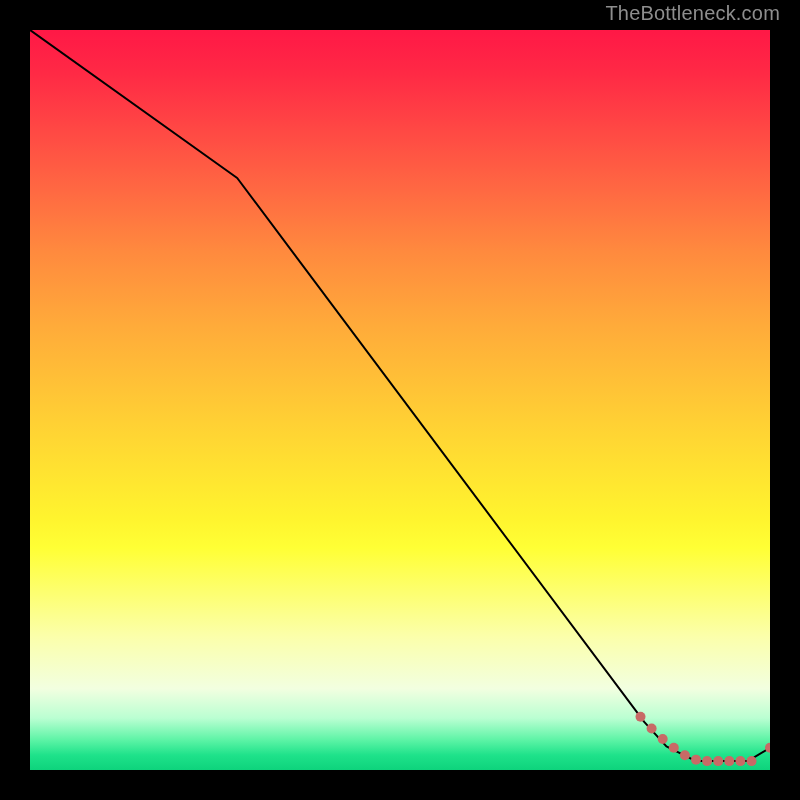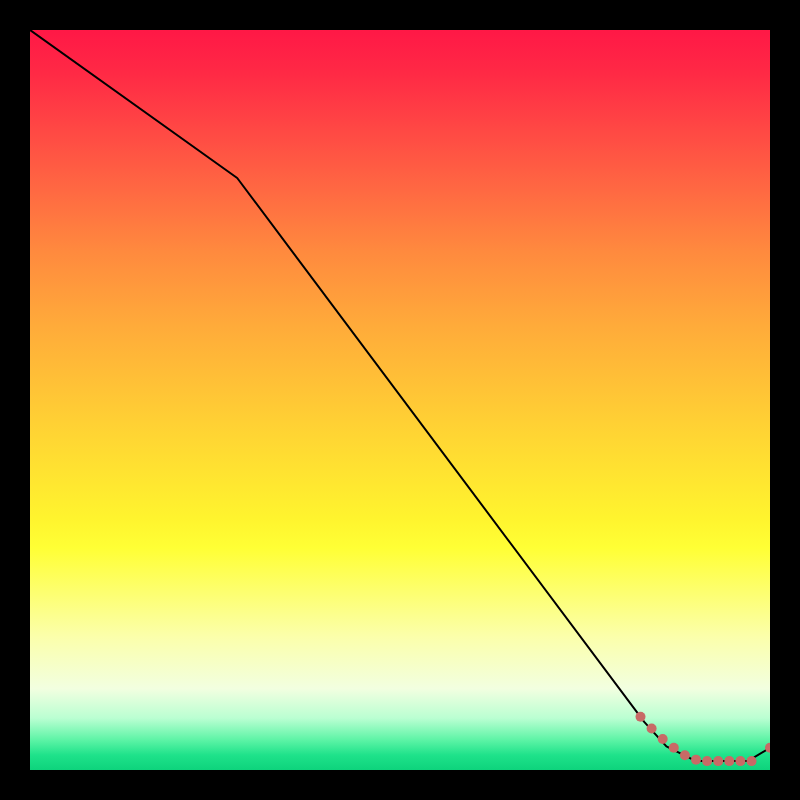--- a/index.html
+++ b/index.html
@@ -56,20 +56,21 @@
     position: absolute;
     left: 0;
     top: 0;
   }
 </style>
 </head>
 <body>
 
 <div class="frame">
 
+  <div class="attribution">TheBottleneck.com</div>
 
   <div class="plot">
     <svg id="chart-svg" width="740" height="740" viewBox="0 0 740 740" preserveAspectRatio="none">
       <path id="curve-path" fill="none" stroke="#000" stroke-width="2" stroke-linejoin="round" stroke-linecap="round" d="M0.00 0.00 L207.20 148.00 L614.20 691.90 L636.40 716.32 L666.00 731.12 L717.80 731.12 L740.00 717.80"></path>
       <g id="marker-layer">
           <circle cx="610.50" cy="686.72" r="5" fill="#c86a66"></circle>
           <circle cx="621.60" cy="698.56" r="5" fill="#c86a66"></circle>
           <circle cx="632.70" cy="708.92" r="5" fill="#c86a66"></circle>
           <circle cx="643.80" cy="717.80" r="5" fill="#c86a66"></circle>
           <circle cx="654.90" cy="725.20" r="5" fill="#c86a66"></circle>

